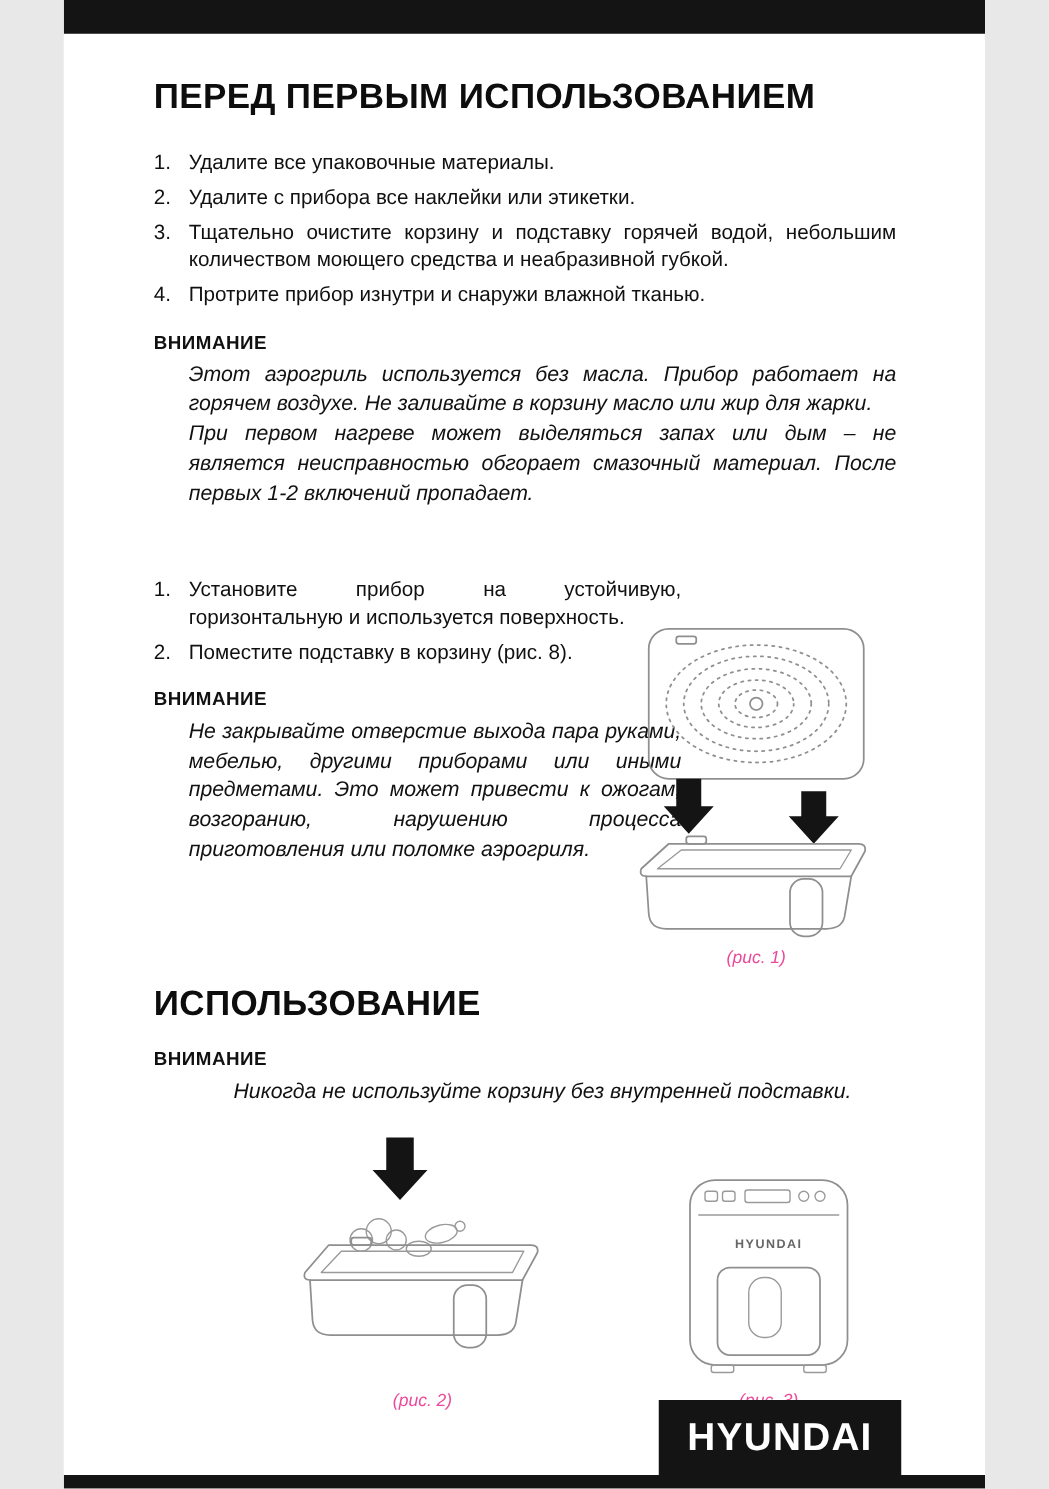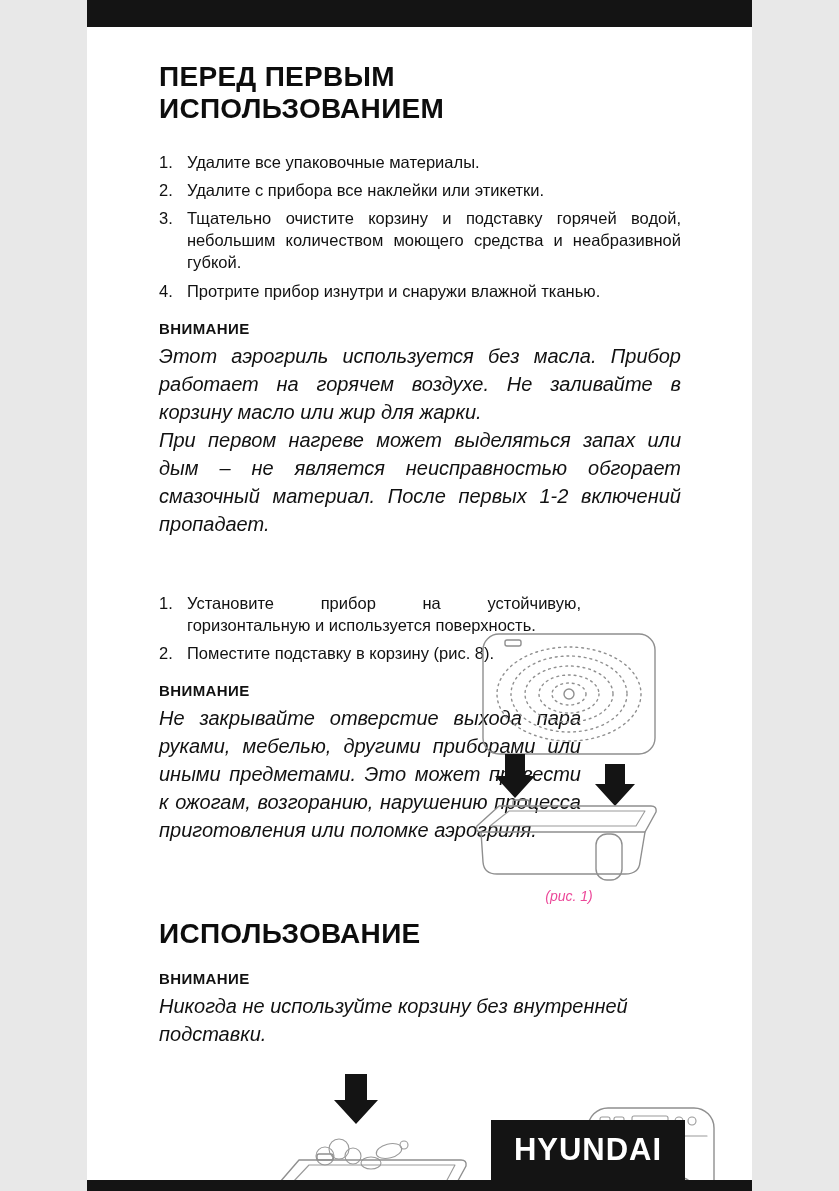--- a/index.html
+++ b/index.html
@@ -1,34 +1,34 @@
 <!DOCTYPE html>
 <html><head>
 <meta charset="utf-8">
 <style>
   * { margin:0; padding:0; box-sizing:border-box; }
   html,body { background:#e8e8e8; }
   .page {
-    position:relative; width:665px; height:1191px; margin:0 auto;
+    position:relative; width:737px; height:1191px; margin:0 auto;
     background:#ffffff; overflow:hidden;
     font-family:"Liberation Sans", sans-serif; color:#111;
   }
   .topbar { position:absolute; top:0; left:0; width:100%; height:27px; background:#141414; }
   .content { position:absolute; top:27px; left:72px; right:71px; }
 
   .sec-title { font-size:28px; font-weight:bold; letter-spacing:0.3px; color:#0d0d0d; }
   .sec1-title { margin-top:34px; }
 
   .num-list { margin-top:26px; }
   .li { display:flex; margin-bottom:6px; font-size:16.5px; line-height:1.34; }
   .li .num { flex:0 0 28px; }
   .li .text { flex:1; text-align:justify; }
 
   .warn-label { margin-top:18px; font-size:15px; font-weight:bold; letter-spacing:0.4px; }
-  .warn-text { font-style:italic; font-size:20px; line-height:1.4; text-align:justify; margin-top:5px; }
+  .warn-text { font-style:italic; font-size:17px; line-height:1.4; text-align:justify; margin-top:5px;margin-left:28px; }
   .warn-text p { margin:0; }
 
   .sec2 { position:relative; margin-top:54px; min-height:316px; }
   .sec2 .col-left { width:422px; }
   .sec2 .num-list { margin-top:24px; }
   .fig1 { position:absolute; right:-4px; top:40px; width:232px; text-align:center; }
 
   .fig-caption { font-style:italic; font-size:14px; margin-top:4px; text-align:center; color:#ec4899; }
 
   .sec3 { margin-top:10px; }
@@ -135,21 +135,21 @@
             <rect x="60" y="168" width="16" height="6" rx="2"></rect>
           </g>
         </svg>
         <figcaption class="fig-caption">(рис. 1)</figcaption>
       </figure>
     </section>
 
     <section class="sec3">
       <h1 class="sec-title">ИСПОЛЬЗОВАНИЕ</h1>
       <div class="warn-label">ВНИМАНИЕ</div>
-      <div class="warn-text" style="text-align:left">
+      <div class="warn-text" style="text-align:center">
         <p>Никогда не используйте корзину без внутренней подставки.</p>
       </div>
 
       <div class="figrow">
         <figure class="fig2">
           <svg width="230" height="200" viewBox="0 0 230 200">
             <g>
               <path class="solid-arrow" d="M86,2 h22 v26 h11 l-22,24 -22,-24 h11 z"></path>
             </g>
             <g class="line">

